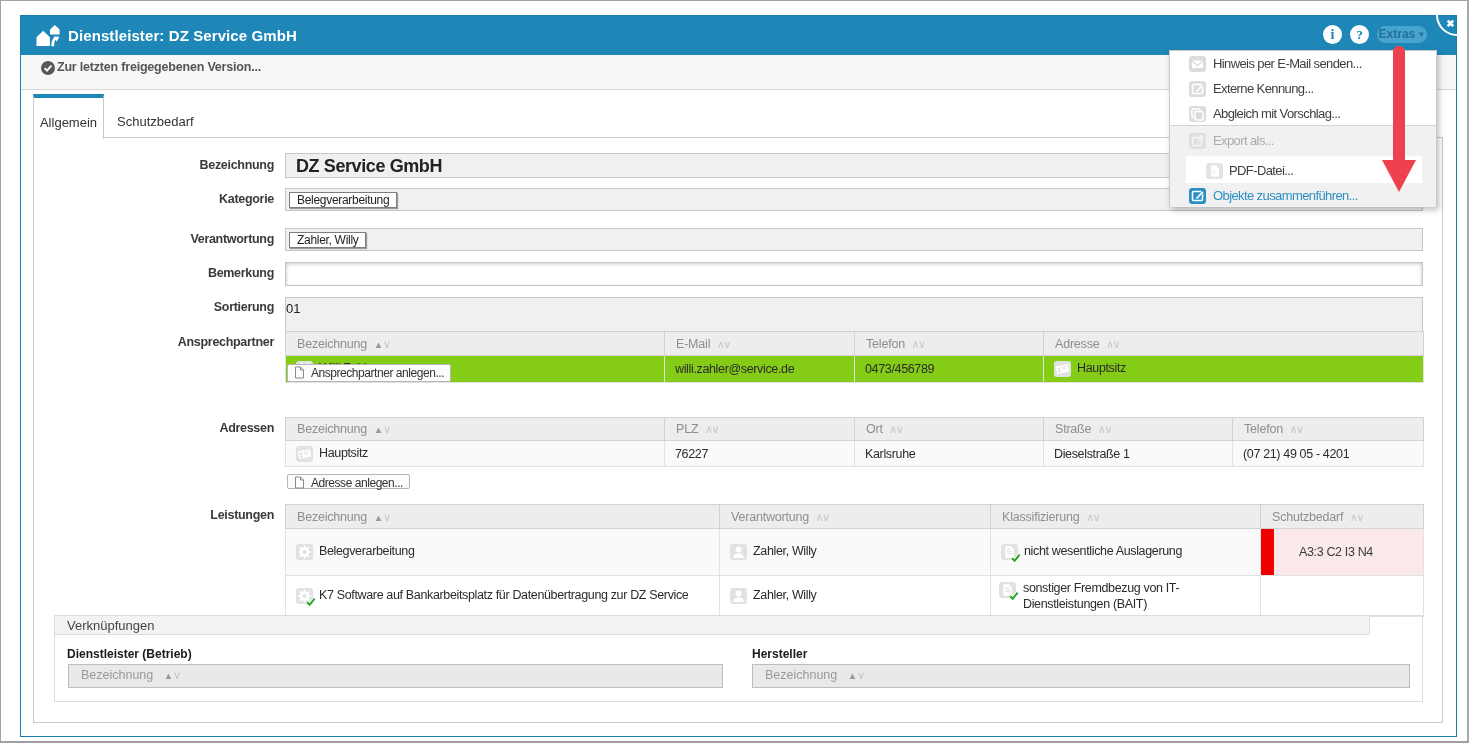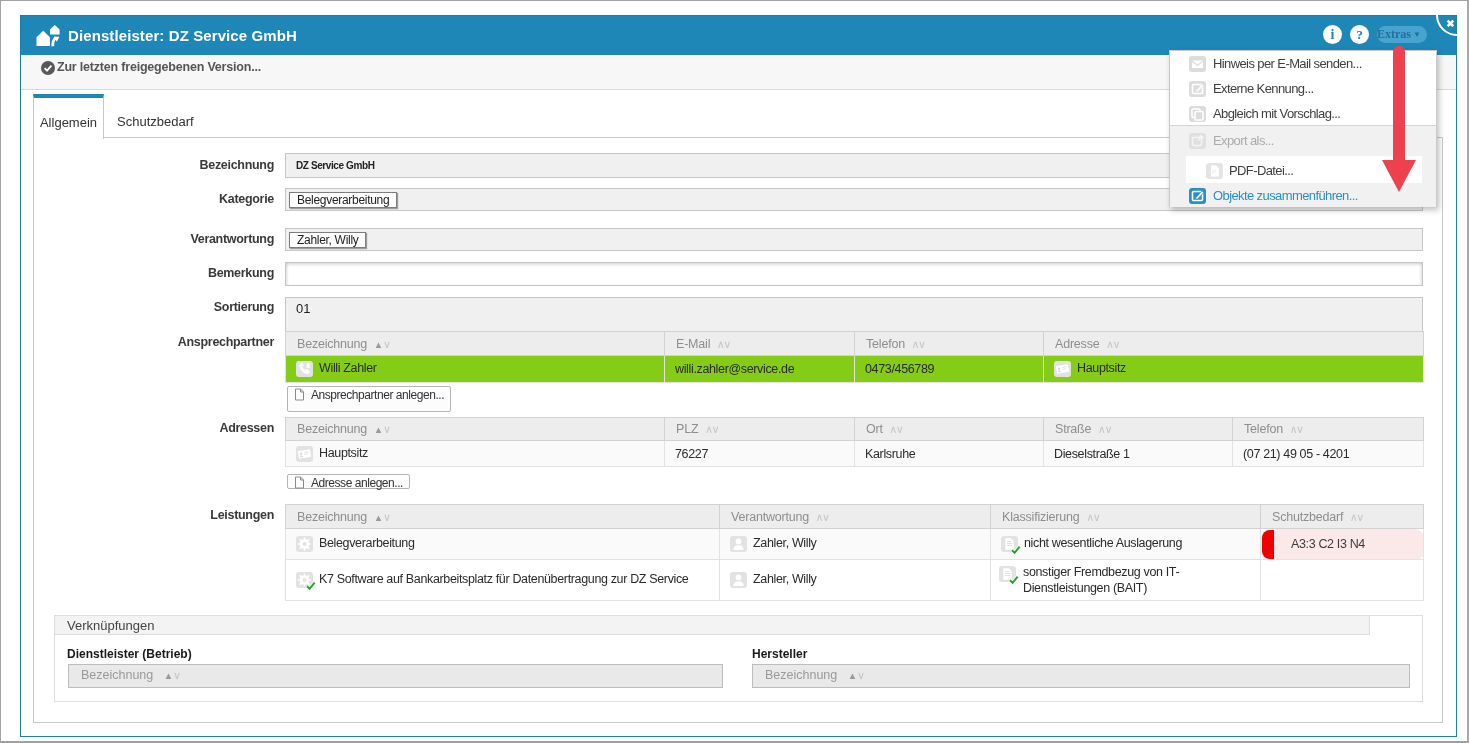--- a/index.html
+++ b/index.html
@@ -17,22 +17,22 @@
   #titlebar { left:21px; top:16px; width:1435px; height:39px; background:#1e87b7; }
   .title-text { left:68px; top:16px; height:39px; line-height:39px; color:#fff;
     font-size:15px; font-weight:bold; letter-spacing:0.1px; }
   .roundbtn { width:19px; height:19px; border-radius:50%; background:#fff;
     top:25px; text-align:center; color:#1e87b7; font-weight:bold; font-size:13px;
     line-height:19px; }
   #btn-i { left:1323px; font-family:"Liberation Serif", serif; font-size:14px; }
   #btn-q { font-family:"Liberation Serif", serif; font-size:13.5px; }
   #btn-q { left:1350px; }
   #btn-extras { left:1377px; top:26px; width:50px; height:17px; border-radius:9px;
-    background:#46a4cf; color:#256f9b; font-size:12px; text-align:left;
-    line-height:17px; font-weight:bold;font-family:Liberation Serif, serif; }
+    background:#46a4cf; color:#256f9b; font-size:12px; text-align:center;
+    line-height:17px; font-weight:bold; }
   #closex { left:1444px; top:17px; width:13px; height:13px; color:#fff;
     font-size:10px; font-weight:bold; text-align:center; line-height:13px; z-index:3; }
 
   #statusbar { left:21px; top:55px; width:1435px; height:35px; background:#f7f7f7;
     border-bottom:1px solid #d8d8d8; }
   #statusbar .txt { left:36px; top:5px; font-size:12.5px; font-weight:bold; color:#555; letter-spacing:-0.2px; }
 
   #tab1 { left:33px; top:94px; width:71px; height:45px; background:#fff;
     border:1px solid #c9c9c9; border-bottom:none; border-top:4px solid #1e87b7;
     z-index:3; text-align:center; font-size:13px; color:#333; line-height:39px; padding-top:5px; }
@@ -73,21 +73,21 @@
   #menu { left:1169px; top:50px; width:268px; height:157px; background:#fff;
     border:1px solid #c9c9c9; box-shadow:2px 3px 6px rgba(0,0,0,0.25); z-index:50; }
   .mitem { position:absolute; left:1169px; width:268px; font-size:13px; color:#3f3f3f;
     z-index:51; letter-spacing:-0.6px; }
   .micon { position:absolute; width:17px; height:16px; border-radius:3px; background:#dcdcdc; z-index:52; }
   #arrow { left:1378px; top:44px; z-index:60; }
 
   .icon16 > svg:first-child { position:absolute; left:0; top:0; }
   .chkmark { position:absolute; right:-3px; bottom:-3px; }
   .bicon { display:inline-block; width:11px; height:13px; margin-right:6px; vertical-align:-2px; }
-  .sbcell { background:#fbe9e9; position:relative; padding:8px !important;border-radius:9px; }
+  .sbcell { background:#fbe9e9; position:relative; padding:16px !important; }
   .sbred { position:absolute; left:0; top:0; width:13px; height:100%; background:#ee0000; }
   .kl2 { white-space:normal !important; position:relative; padding-left:32px !important; }
   .kltxt { display:inline-block; font-size:12.5px; line-height:16px; }
 </style>
 </head>
 <body>
 <div id="root">
   <svg width="0" height="0" style="position:absolute">
     <defs>
       <g id="sym-gear">
@@ -150,29 +150,29 @@
 
   <div class="abs flabel" style="top:158px">Bezeichnung</div>
   <div class="abs flabel" style="top:192px">Kategorie</div>
   <div class="abs flabel" style="top:232px">Verantwortung</div>
   <div class="abs flabel" style="top:266px">Bemerkung</div>
   <div class="abs flabel" style="top:300px">Sortierung</div>
   <div class="abs flabel" style="top:335px">Ansprechpartner</div>
   <div class="abs flabel" style="top:421px">Adressen</div>
   <div class="abs flabel" style="top:508px">Leistungen</div>
 
-  <div class="abs field" style="top:153px; height:25px; font-weight:bold; font-size:10px; letter-spacing:-0.4px; line-height:24px; padding-left:10px">DZ Service GmbH</div>
+  <div class="abs field" style="top:153px; height:25px; font-weight:bold; font-size:18px; letter-spacing:-0.4px; line-height:24px; padding-left:10px">DZ Service GmbH</div>
   <div class="abs field" style="top:188px; height:23px">
       <span class="chip">Belegverarbeitung</span>
     </div>
   <div class="abs field" style="top:228px; height:23px">
       <span class="chip">Zahler, Willy</span>
     </div>
   <div class="abs field" style="top:262px; height:24px; background:#fff; box-shadow:inset 0 2px 3px rgba(0,0,0,0.12), inset 2px 0 2px rgba(0,0,0,0.06), inset -2px 0 2px rgba(0,0,0,0.06)"></div>
-  <div class="abs field" style="top:297px; height:37px; line-height:21px; padding-left:10px">01</div>
+  <div class="abs field" style="top:297px; height:37px; line-height:21px; ">01</div>
 
   <table class="grid abs" style="left:285px; top:331px; width:1138px">
     <colgroup>
         <col style="width:379px">
         <col style="width:190px">
         <col style="width:189px">
         <col style="width:380px">
       </colgroup>
     <tbody>
         <tr style="height:24px">
@@ -186,21 +186,21 @@
                 <use href="#sym-contact"></use>
               </svg></span>Willi Zahler</td>
       <td>willi.zahler@service.de</td>
       <td>0473/456789</td>
       <td><span class="icon16"><svg width="17" height="16" viewBox="0 0 17 16">
                 <use href="#sym-addr"></use>
               </svg></span>Hauptsitz</td>
     </tr>
   </tbody>
     </table>
-  <div class="abs btn" style="left:287px; top:386px; height:26px"><svg class="bicon" width="11" height="13" viewBox="0 0 11 13">
+  <div class="abs btn" style="left:287px; top:364px; height:18px"><svg class="bicon" width="11" height="13" viewBox="0 0 11 13">
         <path d="M1.5 1 H6.5 L9.5 4 V12 H1.5 Z" fill="#fff" stroke="#8a8a8a" stroke-width="1"></path>
         <path d="M6.5 1 V4 H9.5" fill="none" stroke="#8a8a8a" stroke-width="1"></path>
       </svg>Ansprechpartner anlegen...</div>
 
   <table class="grid abs" style="left:285px; top:417px; width:1138px">
     <colgroup>
         <col style="width:379px">
         <col style="width:190px">
         <col style="width:189px">
         <col style="width:189px">

